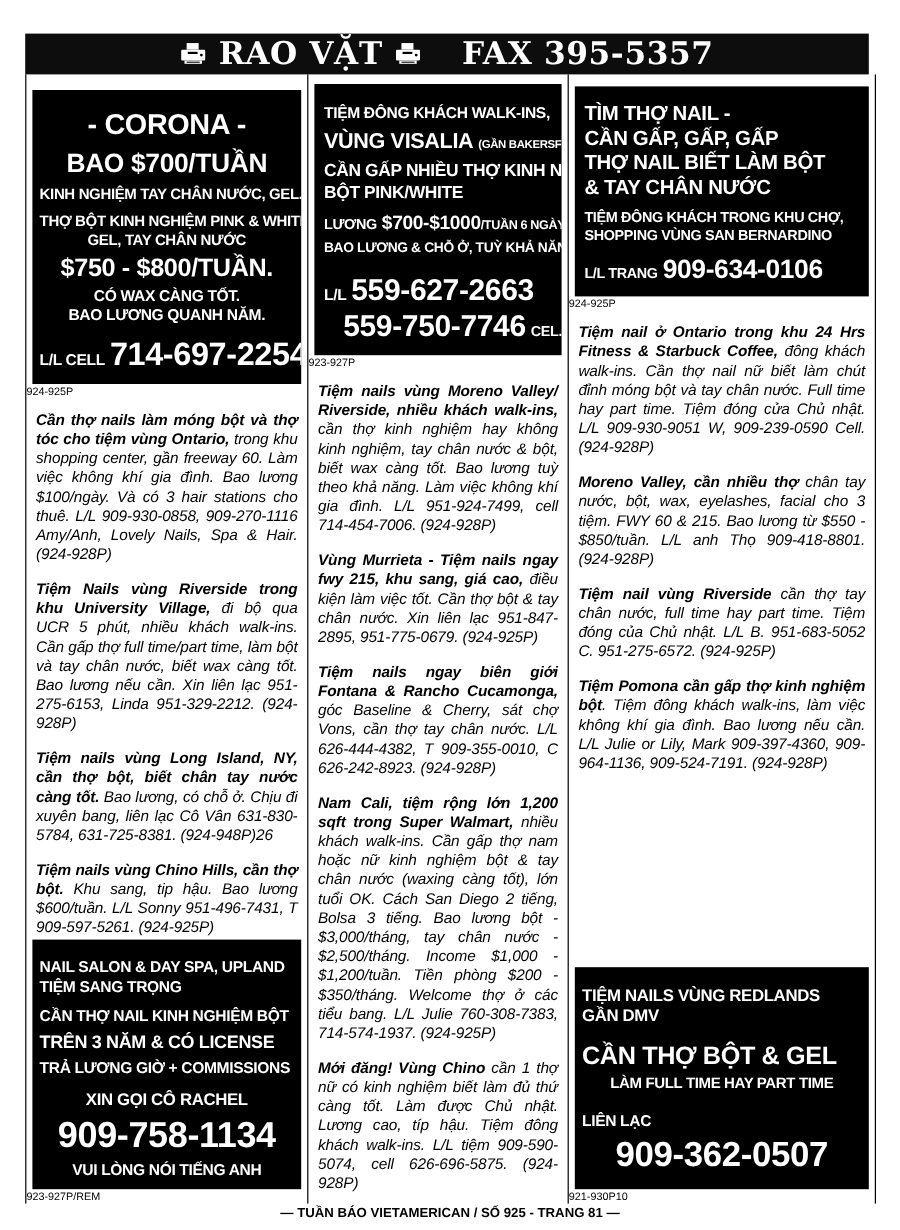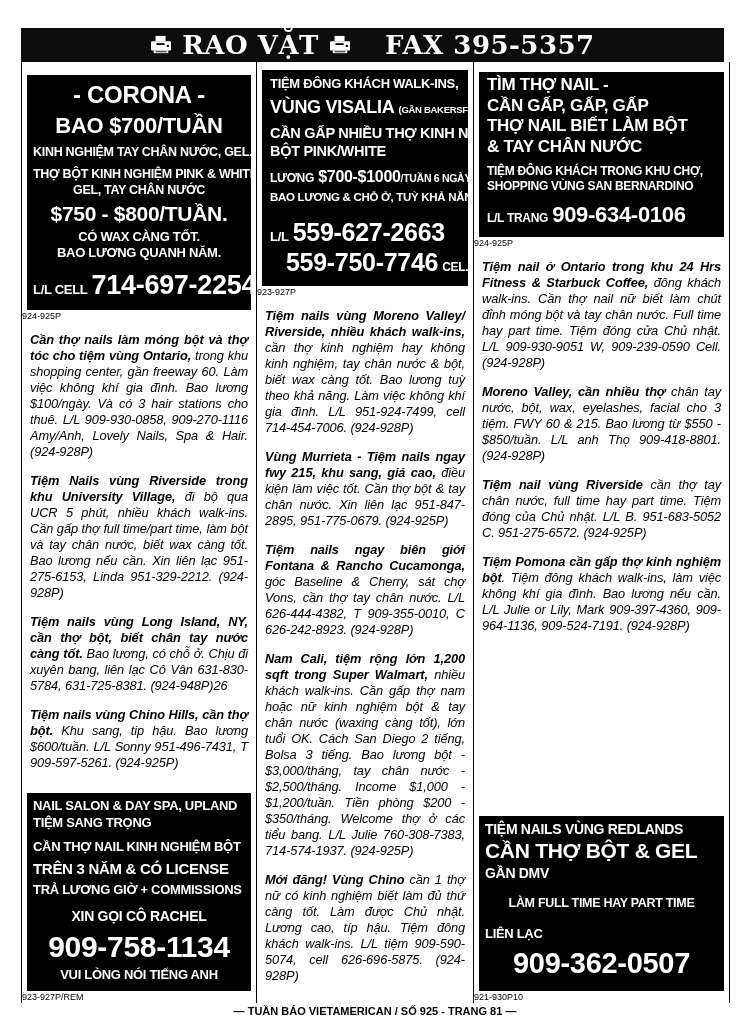--- a/index.html
+++ b/index.html
@@ -26,21 +26,21 @@
     display:flex;
     border-left:1px solid #000; border-right:1px solid #000;
   }
   .col { position:relative; height:100%; }
   .col-1 { width:234px; }
   .col-2 { width:218px; border-left:1px solid #000; border-right:1px solid #000; }
   .col-3 { flex:1; }
   
   .bb {
     background:#000; color:#fff; overflow:hidden;
-    padding:3px 6px 8px; margin:0 5px;
+    padding:13px 6px 8px; margin:0 5px;
   }
   .bb .ln { white-space:nowrap; letter-spacing:-0.3px; font-weight:bold; line-height:1.22; }
   .bb.centered .ln { text-align:center; }
   .tag {
     text-align:left; font-size:9px; line-height:11px; padding:1px 7px 0 0;
     color:#000;
   }
   
   .bb-corona { margin-top:13px; }
   .b1-l1 { font-size:24px; margin:2px 0 4px; }
@@ -229,22 +229,22 @@
     <div class="ads">
       <p class="ad"><span class="lead">Tiệm nail ở Ontario trong khu 24 Hrs Fitness &amp; Starbuck Coffee,</span><span> đông khách walk-ins. Cần thợ nail nữ biết làm chút đỉnh móng bột và tay chân nước. Full time hay part time. Tiệm đóng cửa Chủ nhật. L/L 909-930-9051 W, 909-239-0590 Cell. (924-928P)</span></p>
       <p class="ad"><span class="lead">Moreno Valley, cần nhiều thợ</span><span> chân tay nước, bột, wax, eyelashes, facial cho 3 tiệm. FWY 60 &amp; 215. Bao lương từ $550 - $850/tuần. L/L anh Thọ 909-418-8801. (924-928P)</span></p>
       <p class="ad"><span class="lead">Tiệm nail vùng Riverside</span><span> cần thợ tay chân nước, full time hay part time. Tiệm đóng của Chủ nhật. L/L B. 951-683-5052 C. 951-275-6572. (924-925P)</span></p>
       <p class="ad"><span class="lead">Tiệm Pomona cần gấp thợ kinh nghiệm bột</span><span>. Tiệm đông khách walk-ins, làm việc không khí gia đình. Bao lương nếu cần. L/L Julie or Lily, Mark 909-397-4360, 909-964-1136, 909-524-7191. (924-928P)</span></p>
     </div>
 
     <div class="anchor-bottom">
       <div class="bb">
         <div class="ln b5-l1">TIỆM NAILS VÙNG REDLANDS</div>
+        <div class="ln b5-l2">GẦN DMV</div>
         <div class="ln b5-l3">CẦN THỢ BỘT &amp; GEL</div>
-        <div class="ln b5-l2">GẦN DMV</div>
         <div class="ln b5-l4">LÀM FULL TIME HAY PART TIME</div>
         <div class="ln b5-l5">LIÊN LẠC</div>
         <div class="ln b5-l6">909-362-0507</div>
       </div>
       <div class="tag">921-930P10</div>
     </div>
   </div>
 
 </div>
 

